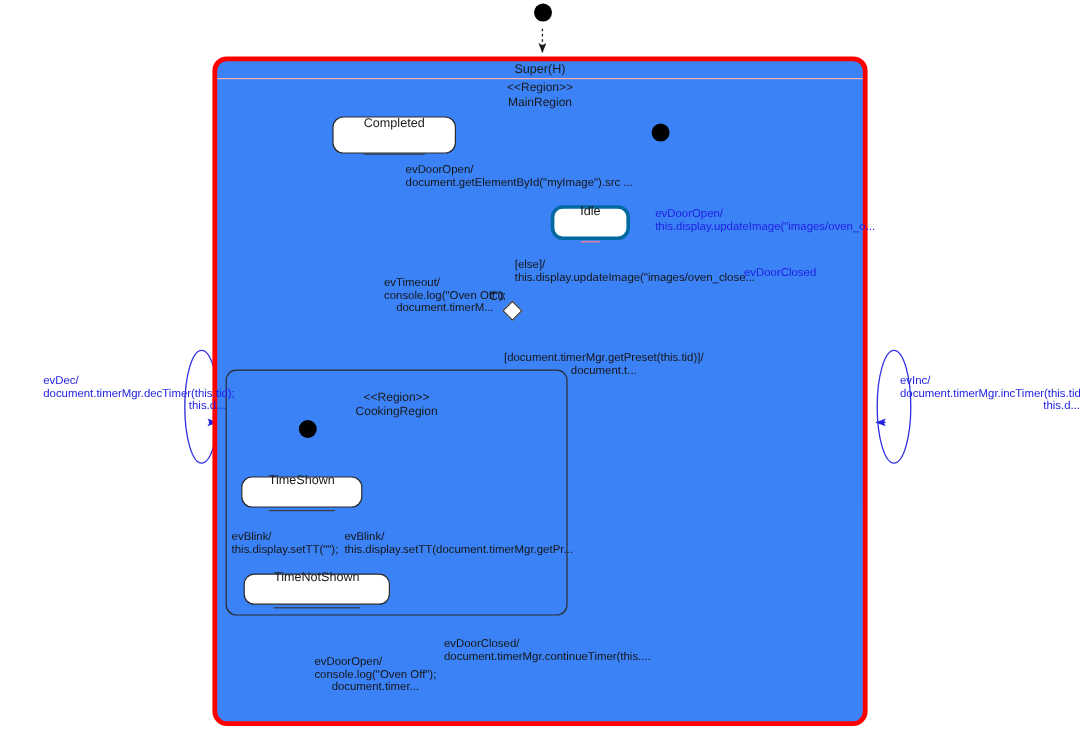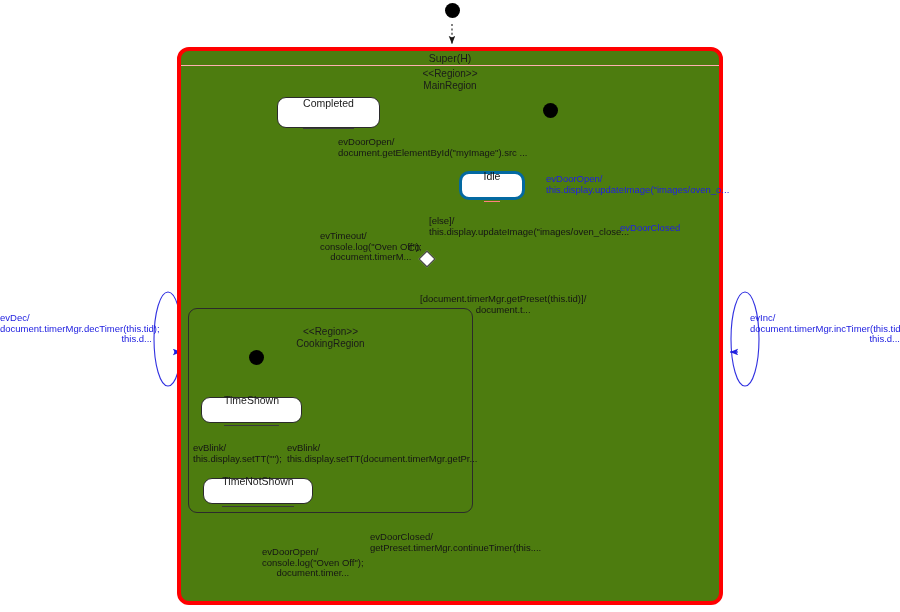--- a/index.html
+++ b/index.html
@@ -55,21 +55,21 @@
   }
   .node.hl .nm {
     border-bottom: 1px solid #ff8080;
     color: #101010;
   }
 
   
   .composite {
     position: absolute;
     box-sizing: border-box;
-    background: #4d7c0f;
+    background: #3b82f6;
     border: 1px solid #2b2b2b;
     border-radius: 9px;
   }
   .composite > .title {
     position: absolute;
     left: 0;
     top: 0;
     width: 100%;
     height: 16px;
     line-height: 16px;
@@ -128,21 +128,21 @@
   .lbl {
     position: absolute;
     font-size: 9.5px;
     line-height: 10.5px;
     color: #151515;
     white-space: nowrap;
   }
   .lbl.blue { color: #2020e0; }
   .lbl.ctr  { text-align: center; margin-top: 22px; }
   .lbl.lft  { text-align: left; }
-  .lbl.rgt  { text-align: right; }
+  .lbl.rgt  { text-align: right; padding-left: 36px; }
 </style>
 </head>
 <body>
 
 <div id="canvas">
 
   <svg id="edges" viewBox="0 0 900 612" width="900" height="612">
     <defs>
       <marker id="ah-b" markerWidth="9" markerHeight="9" refX="7.4" refY="3" orient="auto" markerUnits="strokeWidth">
         <path d="M0,0 L7.5,3 L0,6 L1.6,3 z" fill="#1a1a1a"></path>
@@ -244,21 +244,21 @@
       <div>CookingRegion</div>
     </div>
   </div>
 
   <div class="initial" style="left:249px; top:350px;"></div>
 
   <div class="node" style="left:201px; top:397px; width:101px; height:26px;">
     <span class="nm">TimeShown</span>
   </div>
 
-  <div class="node" style="left:203px; top:478px; width:110px; height:26px;">
+  <div class="node" style="left:203px; top:478px; width:122px; height:26px;">
     <span class="nm">TimeNotShown</span>
   </div>
 
 
 
   <div class="lbl lft" style="left:338px; top:137px;">
     <div>evDoorOpen/</div>
     <div>document.getElementById("myImage").src ...</div>
   </div>
 
@@ -296,21 +296,21 @@
   </div>
 
   <div class="lbl ctr" style="left:262px; top:525px;">
     <div style="text-align:left;">evDoorOpen/</div>
     <div style="text-align:left;">console.log("Oven Off");</div>
     <div>document.timer...</div>
   </div>
 
   <div class="lbl lft" style="left:370px; top:532px;">
     <div>evDoorClosed/</div>
-    <div>getPreset.timerMgr.continueTimer(this....</div>
+    <div>document.timerMgr.continueTimer(this....</div>
   </div>
 
   <div class="lbl rgt blue" style="left:0px; top:313px; width:152px;">
     <div style="text-align:left;">evDec/</div>
     <div style="text-align:left;">document.timerMgr.decTimer(this.tid);</div>
     <div>this.d...</div>
   </div>
 
   <div class="lbl lft blue" style="left:750px; top:313px; width:150px;">
     <div>evInc/</div>

